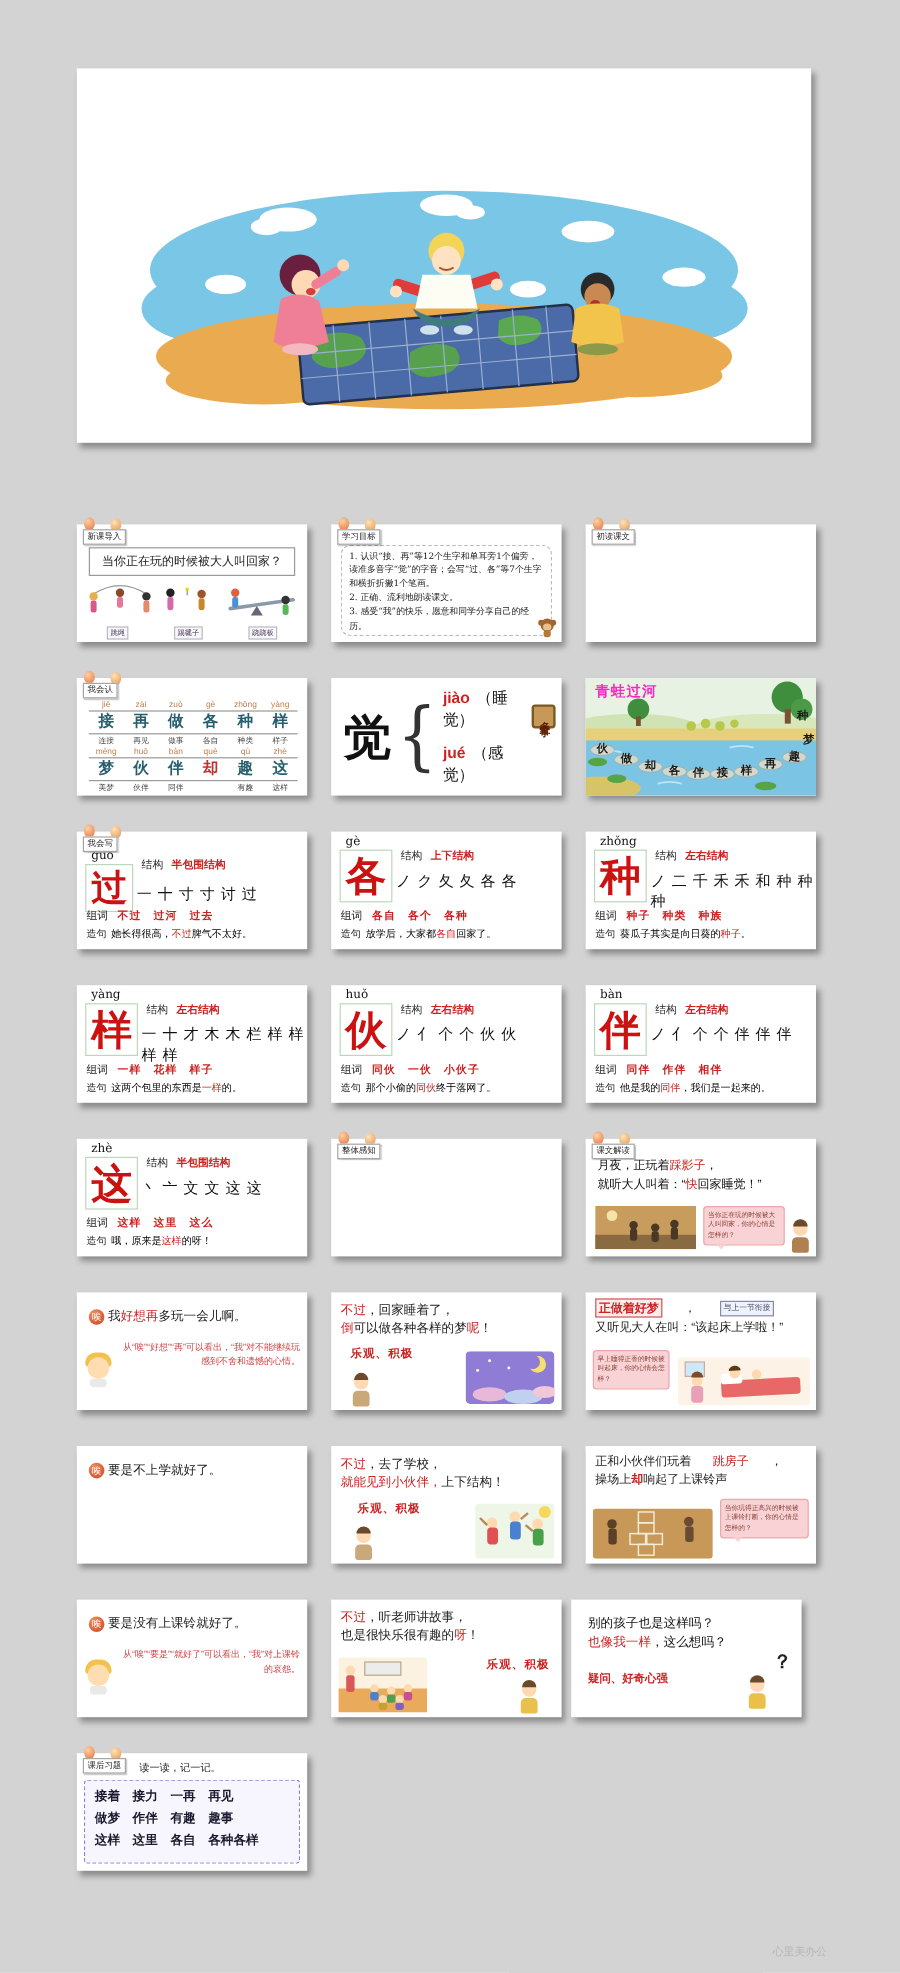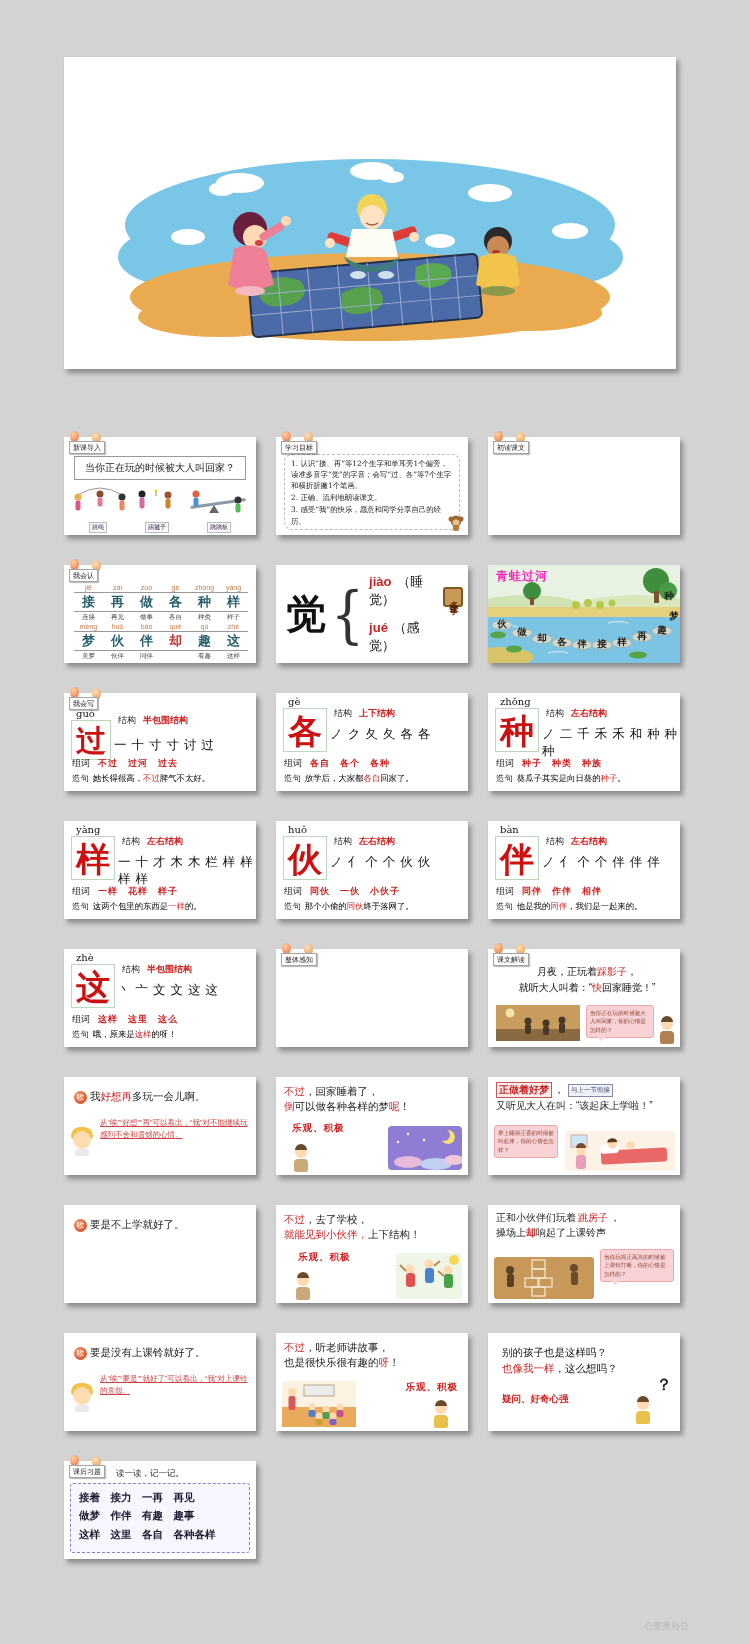--- a/index.html
+++ b/index.html
@@ -76,50 +76,50 @@
   .w-zaoju .lab{margin-right:4px;}
   .wtag .w-py{top:15px;}
   .wtag .w-char{top:27px;width:38px;height:38px;font-size:30px;line-height:40px;}
   .wtag .w-struct{top:21px;left:54px;}
   .wtag .w-strokes{top:44px;left:50px;}
   
   .ov-box{position:absolute;left:8px;top:16px;right:8px;bottom:7px;border:1px dashed #aaa;
     padding:6px 8px;font-size:8.4px;line-height:1.8;color:#222;font-family:"DejaVu Serif",serif;}
   .blank{color:#c22;font-weight:bold;border-bottom:1px solid #c22;padding:0 5px;}
   
-  .rd-text{position:absolute;left:10px;top:15px;right:4px;font-size:10px;line-height:1.55;color:#111;text-align:center;}
+  .rd-text{position:absolute;left:10px;top:15px;right:4px;font-size:10px;line-height:1.55;color:#111;}
   .bubble{position:absolute;background:#f8d2d4;border:1px solid #e8a8ac;border-radius:3px;
     color:#8a4038;padding:3px;font-size:5.6px;line-height:1.5;}
   .bubble.tl::after{content:"";position:absolute;left:10px;bottom:-8px;border:4px solid transparent;
     border-top-color:#f8d2d4;}
   
   .sigh-line{position:absolute;left:10px;top:13px;right:4px;font-size:10.5px;color:#222;
     display:flex;align-items:center;gap:3px;}
   .sigh-badge{display:inline-flex;width:13px;height:13px;border-radius:50%;
     background:radial-gradient(circle at 35% 30%,#f09060,#d04020);color:#fff;font-size:8px;
     align-items:center;justify-content:center;flex:0 0 13px;}
   .analysis{position:absolute;left:6px;top:40px;right:6px;display:flex;gap:4px;align-items:flex-start;}
-  .analysis .txt{color:#c44;font-size:7.5px;line-height:1.6;text-align:left;flex:1;text-decoration:underline;}
+  .analysis .txt{color:#c44;font-size:7.5px;line-height:1.6;text-align:right;flex:1;}
   .avatar{flex:0 0 26px;height:32px;position:relative;margin-top:8px;}
   .avatar .hairf{position:absolute;left:1px;top:2px;width:22px;height:12px;
     border-radius:11px 11px 4px 4px;background:#f2c24e;}
   .avatar .face{position:absolute;left:3px;top:6px;width:18px;height:18px;border-radius:50%;background:#ffddb0;}
   .avatar .bodyf{position:absolute;left:5px;top:24px;width:14px;height:7px;border-radius:3px;background:#e9e9e9;}
   
   .op-l1{position:absolute;left:8px;top:8px;font-size:10.5px;color:#222;}
   .op-l2{position:absolute;left:8px;top:23px;font-size:10.5px;color:#222;}
   .op-label{position:absolute;font-size:9.5px;color:#c22;letter-spacing:1px;font-weight:bold;}
   .kid{position:absolute;width:18px;height:29px;}
   .kid .headk{width:12px;height:12px;border-radius:50%;background:#ffd9b3;margin:2px auto 0;position:relative;}
   .kid .hairk{position:absolute;top:-2px;left:0;width:12px;height:6px;border-radius:6px 6px 0 0;background:#6a4a2a;}
   .kid .bodyk{width:14px;height:13px;border-radius:4px 4px 2px 2px;background:#caa87a;margin:1px auto 0;}
   .kid.yellow .bodyk{background:#e8c04a;}
   .kid.brown .bodyk{background:#b08050;}
   
-  .sm-l1{position:absolute;left:8px;top:5px;font-size:10px;display:flex;align-items:center;gap:2px;color:#222;}
+  .sm-l1{position:absolute;left:8px;top:5px;font-size:10px;display:flex;align-items:center;gap:18px;color:#222;}
   .hlbox{color:#c22;font-weight:bold;border:1px solid #c55;background:#fdecec;padding:0 2px;}
   .linktag{font-size:6.5px;color:#446;border:1px solid #88a;background:#eef2fa;padding:1px 2px;margin-left:2px;}
   .sm-l2{position:absolute;left:8px;top:22px;font-size:10px;color:#222;}
   
   .q-l1{position:absolute;left:14px;top:13px;font-size:10.5px;color:#111;}
   .q-l2{position:absolute;left:14px;top:29px;font-size:10.5px;color:#111;}
   .q-label{position:absolute;left:14px;top:60px;font-size:9.5px;color:#c22;font-weight:bold;}
   .q-mark{position:absolute;right:8px;top:42px;font-size:16px;font-weight:bold;color:#222;}
   
   .ex-sub{position:absolute;left:52px;top:7px;font-size:8.5px;color:#222;font-family:"DejaVu Serif",serif;}
@@ -677,21 +677,21 @@
     </svg>
     <div class="op-label" style="right:10px;top:48px">乐观、积极</div>
     <div class="kid yellow" style="right:18px;bottom:2px">
         <div class="headk">
           <div class="hairk"></div>
         </div>
         <div class="bodyk"></div>
       </div>
   </div>
 
-  <div class="slide thumb" style="left:488px;top:1333px">
+  <div class="slide thumb" style="left:476px;top:1333px">
     <div class="q-l1">别的孩子也是这样吗？</div>
     <div class="q-l2"><span class="red">也像我一样</span><span>，这么想吗？</span></div>
     <div class="q-label">疑问、好奇心强</div>
     <div class="kid yellow" style="right:28px;bottom:6px">
         <div class="headk">
           <div class="hairk"></div>
         </div>
         <div class="bodyk"></div>
       </div>
     <div class="q-mark">？</div>

